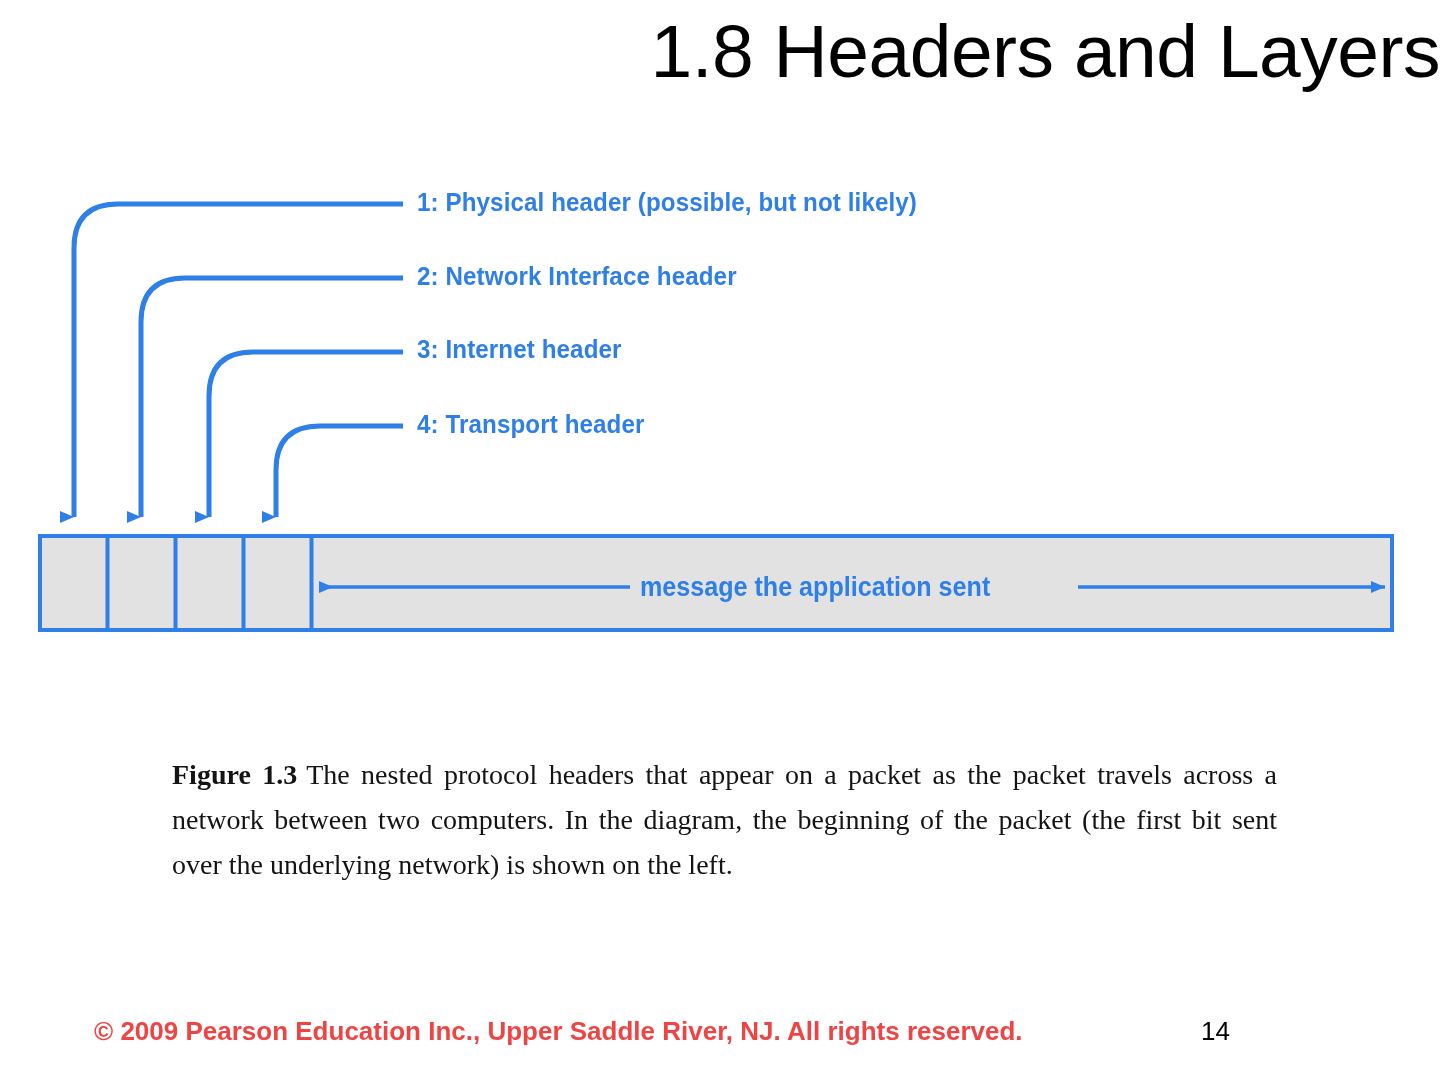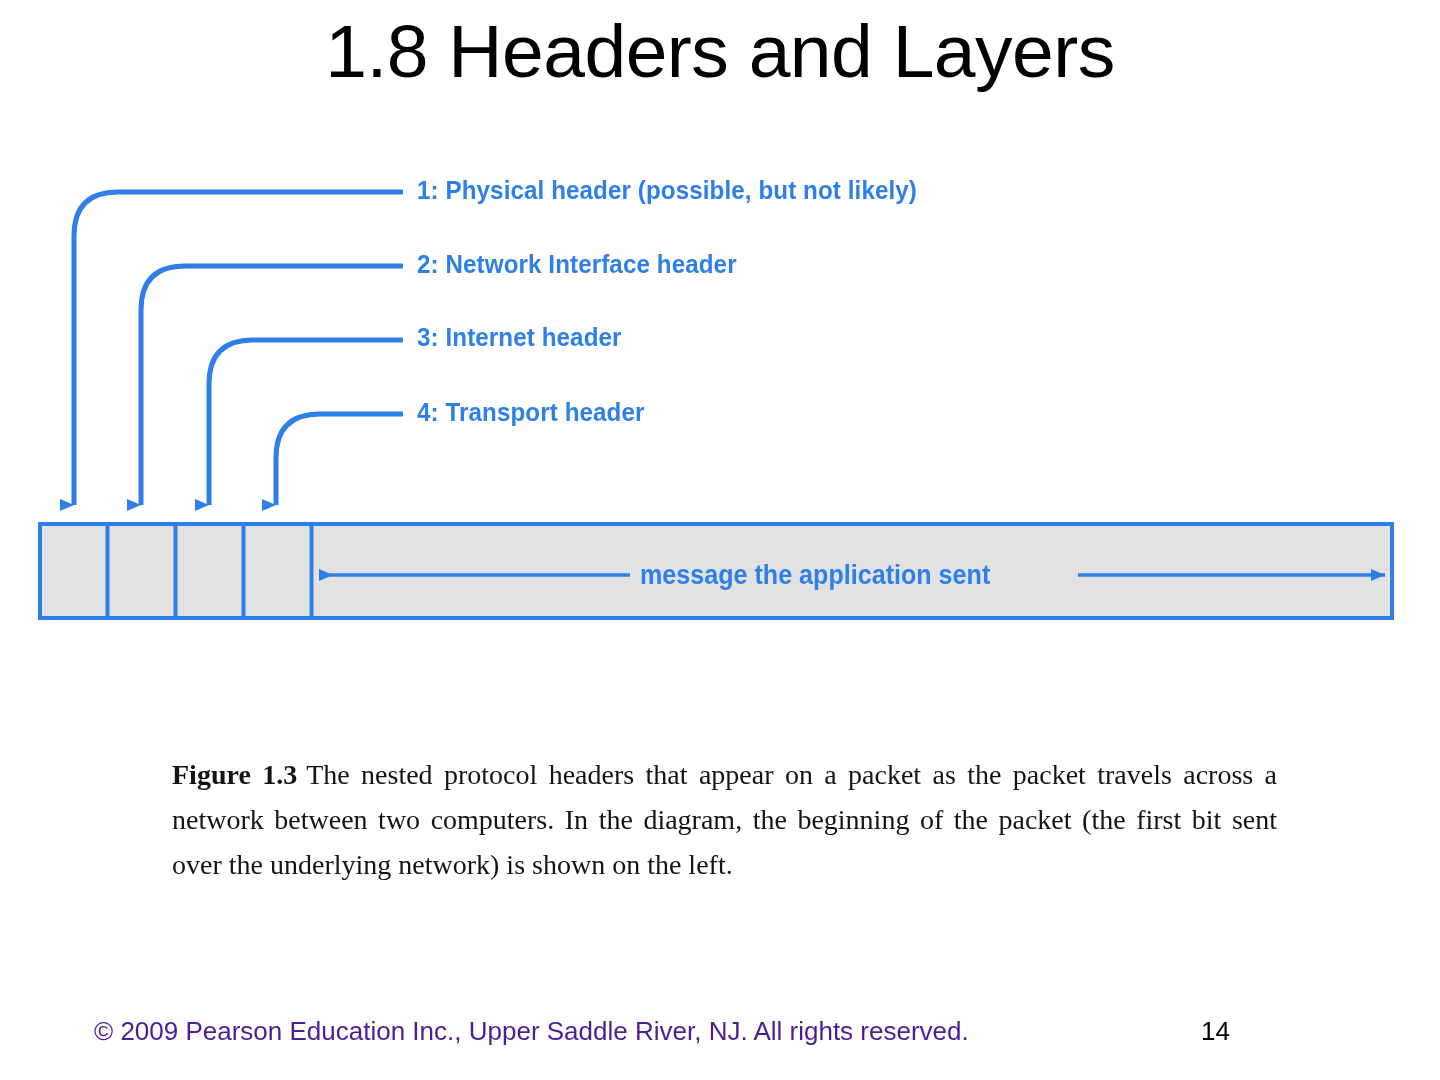--- a/index.html
+++ b/index.html
@@ -15,35 +15,35 @@
     font-family: "Liberation Sans", sans-serif;
     -webkit-font-smoothing: antialiased;
   }
 
   
   #slide-title {
     position: absolute;
     left: 0;
     top: 14px;
     width: 1440px;
-    text-align: center;
+    text-align: right;
     font-family: "Liberation Sans", sans-serif;
     font-size: 75px;
     font-weight: 400;
     line-height: 1.0;
     color: #000000;
     letter-spacing: -0.5px;
     white-space: nowrap;
   }
 
   
   #figure-area {
     position: absolute;
     left: 0;
-    top: 0;
+    top: 12px;
     width: 1440px;
     height: 800px;
   }
   #figure-svg {
     position: absolute;
     left: 0;
     top: 0;
   }
 
   
@@ -99,22 +99,22 @@
     font-weight: normal;
   }
 
   
   #footer-copyright {
     position: absolute;
     left: 94px;
     top: 1016px;
     font-family: "Liberation Sans", sans-serif;
     font-size: 26px;
-    font-weight: 400;
-    color: #4c1d95;
+    font-weight: 700;
+    color: #ef4444;
     white-space: nowrap;
   }
   #footer-page-number {
     position: absolute;
     left: 1190px;
     top: 1016px;
     font-family: "Liberation Sans", sans-serif;
     font-size: 26px;
     font-weight: 400;
     color: #000000;

